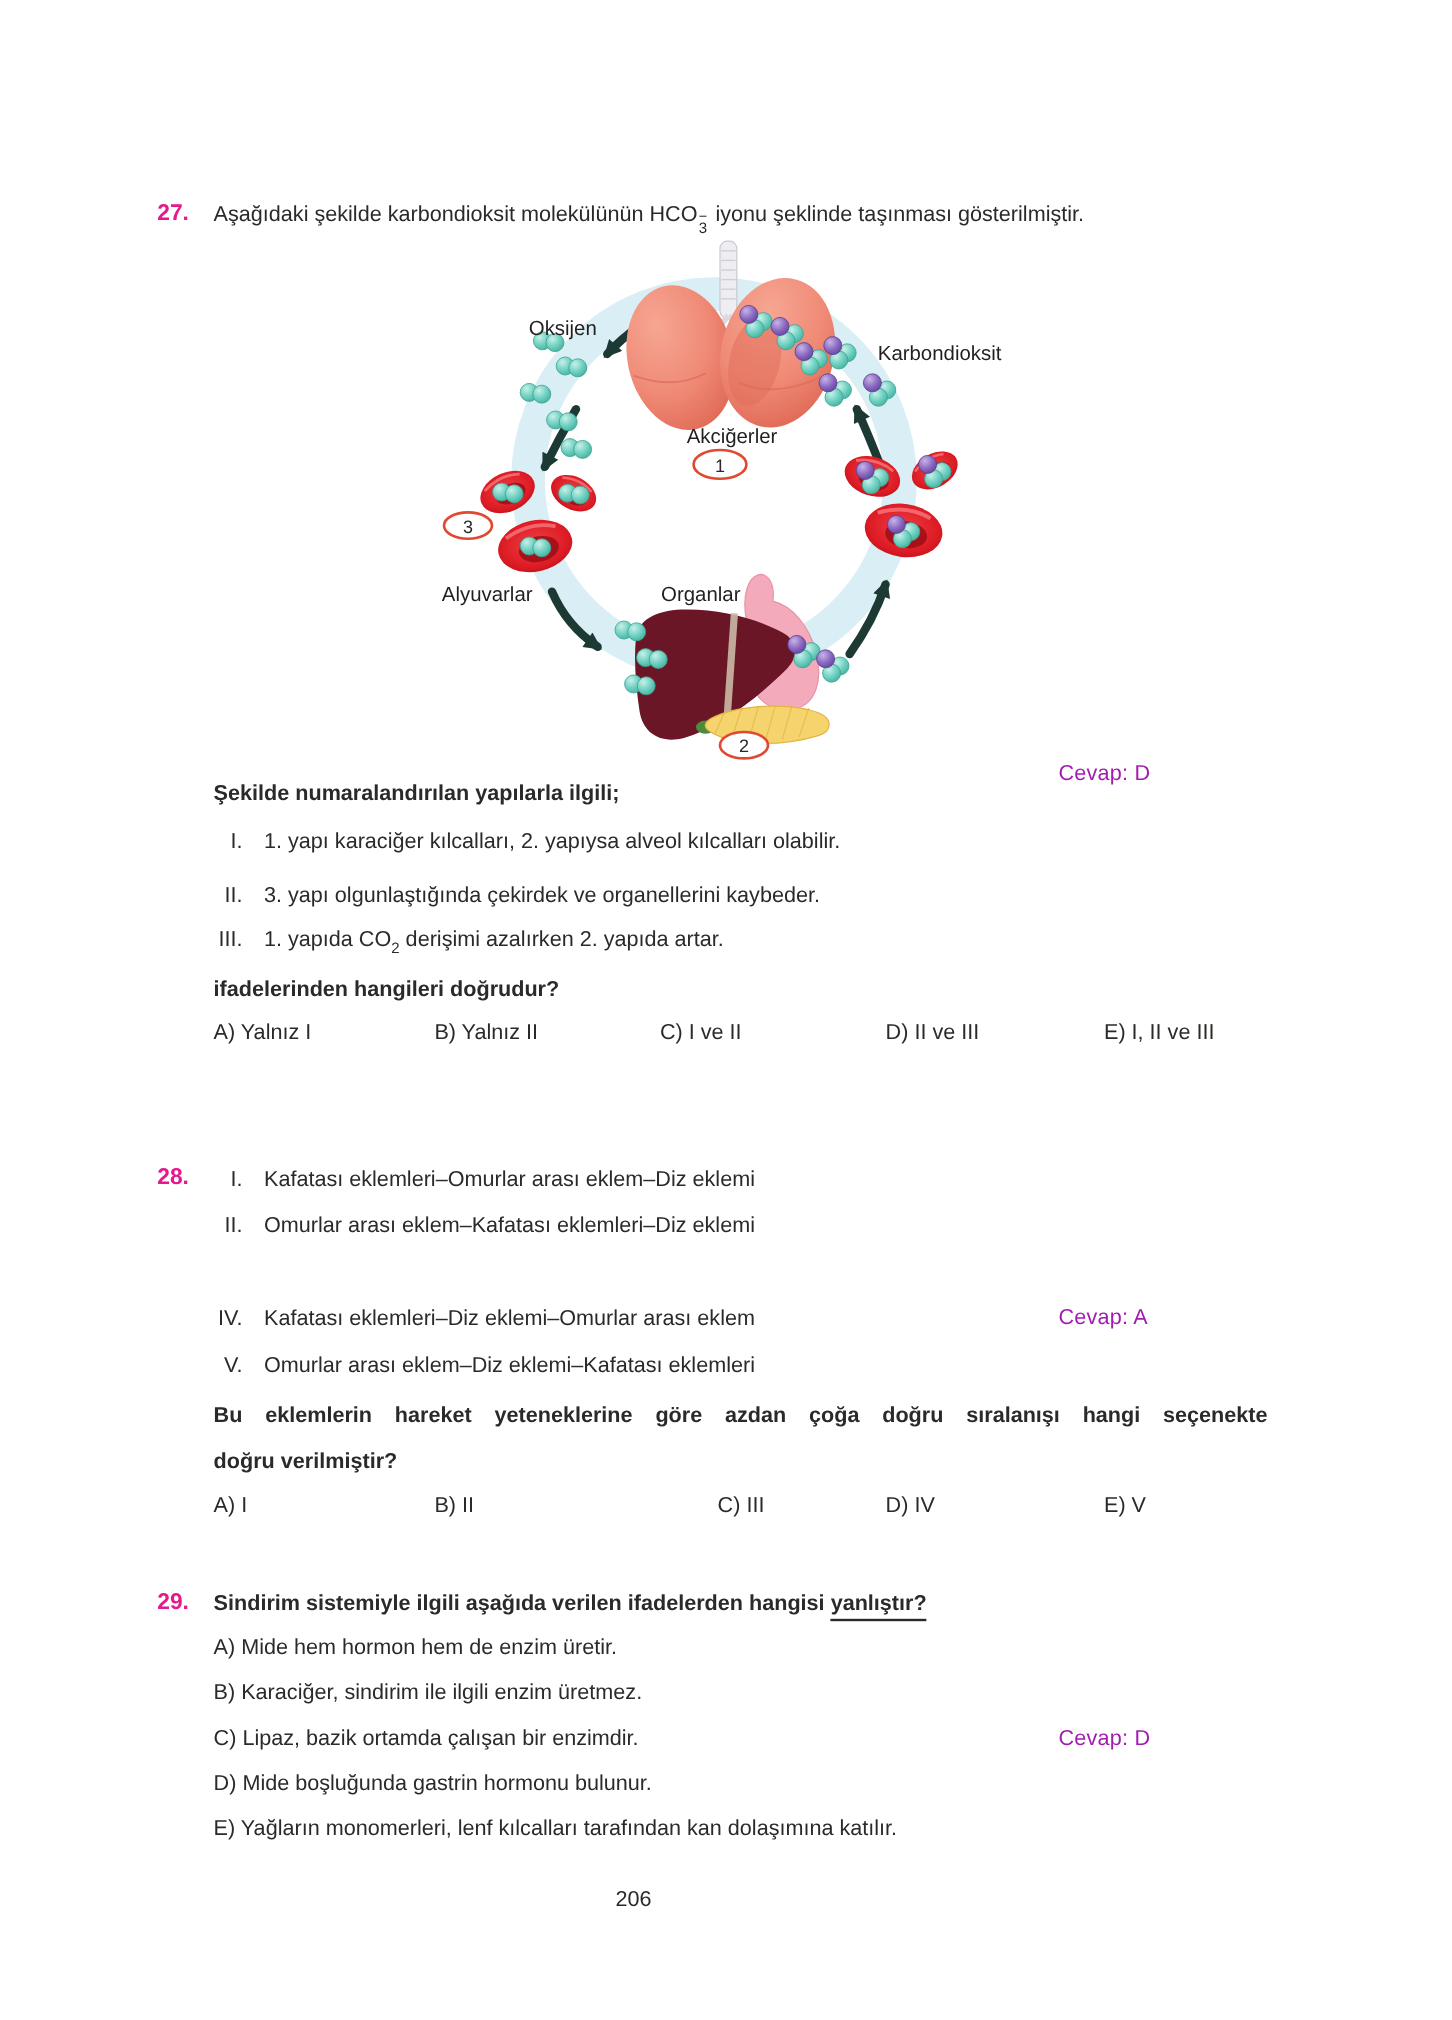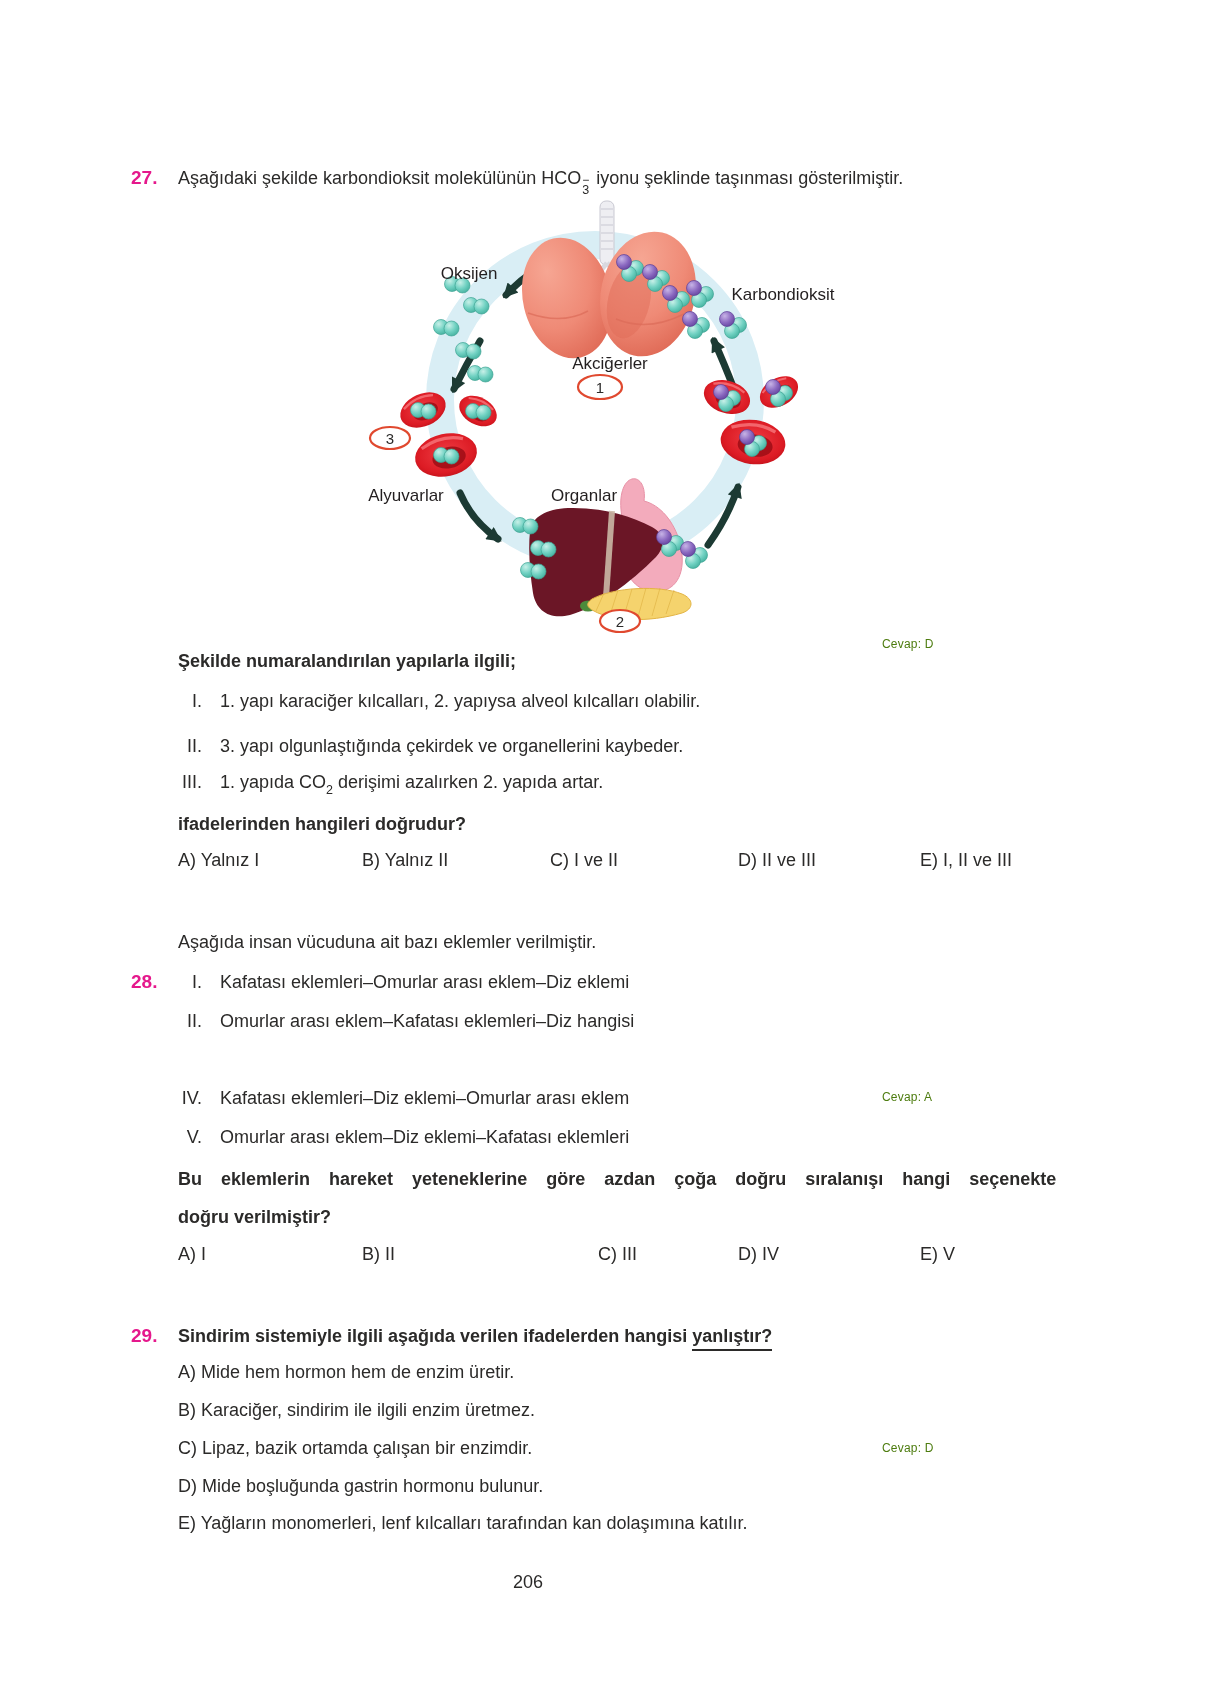--- a/index.html
+++ b/index.html
@@ -4,21 +4,21 @@
 <style>
   html,body{margin:0;padding:0;background:#ffffff;}
   .page{
     position:relative;width:1056px;height:1683px;background:#ffffff;
     font-family:"Liberation Sans","DejaVu Sans",sans-serif;
     color:#2b2a29;font-size:18px;overflow:hidden;
   }
   .abs{position:absolute;white-space:nowrap;line-height:23px;}
   .qnum{color:#e5188c;font-weight:bold;font-size:19px;}
   .bold{font-weight:bold;}
-  .answer{color:#4d7c0f;font-size:12px;letter-spacing:.2px;}
+  .answer{color:#a21caf;font-size:18px;letter-spacing:.2px;}
   .rline{position:absolute;left:150px;white-space:nowrap;line-height:23px;}
   .rnum{display:inline-block;width:52px;text-align:right;}
   .itxt{margin-left:18px;}
   .opt{position:absolute;white-space:nowrap;}
   .stack{display:inline-block;vertical-align:-10px;line-height:1;text-align:left;margin:0 2px 0 1px;}
   .stack .sup{display:block;font-size:12px;line-height:9px;}
   .stack .sub{display:block;font-size:12.5px;line-height:11px;}
   .sub2{font-size:12.5px;vertical-align:-6px;}
   .ul{border-bottom:2px solid #2b2a29;padding-bottom:3px;}
   .justify1{word-spacing:14px;}
@@ -200,27 +200,26 @@
 
   <div class="abs bold" style="left:178px;top:813px;">ifadelerinden hangileri doğrudur?</div>
 
   <div class="opt" style="left:178px;top:850px;">A) Yalnız I</div>
   <div class="opt" style="left:362px;top:850px;">B) Yalnız II</div>
   <div class="opt" style="left:550px;top:850px;text-align:center;">C) I ve II</div>
   <div class="opt" style="left:738px;top:850px;">D) II ve III</div>
   <div class="opt" style="left:920px;top:850px;">E) I, II ve III</div>
 
   <div class="abs qnum" style="left:131px;top:930px;margin-top:40px;">28.</div>
-  <div class="abs" style="left:178px;top:931px;">Aşağıda insan vücuduna ait bazı eklemler verilmiştir.</div>
 
   <div class="rline" style="top:971px;">
     <span class="rnum">I.</span><span class="itxt">Kafatası eklemleri–Omurlar arası eklem–Diz eklemi</span>
   </div>
   <div class="rline" style="top:1010px;">
-    <span class="rnum">II.</span><span class="itxt">Omurlar arası eklem–Kafatası eklemleri–Diz hangisi</span>
+    <span class="rnum">II.</span><span class="itxt">Omurlar arası eklem–Kafatası eklemleri–Diz eklemi</span>
   </div>
   <div class="rline" style="top:1087px;">
     <span class="rnum">IV.</span><span class="itxt">Kafatası eklemleri–Diz eklemi–Omurlar arası eklem</span>
   </div>
   <div class="rline" style="top:1126px;">
     <span class="rnum">V.</span><span class="itxt">Omurlar arası eklem–Diz eklemi–Kafatası eklemleri</span>
   </div>
 
   <div class="abs answer" style="left:882px;top:1086px;">Cevap: A</div>
 

